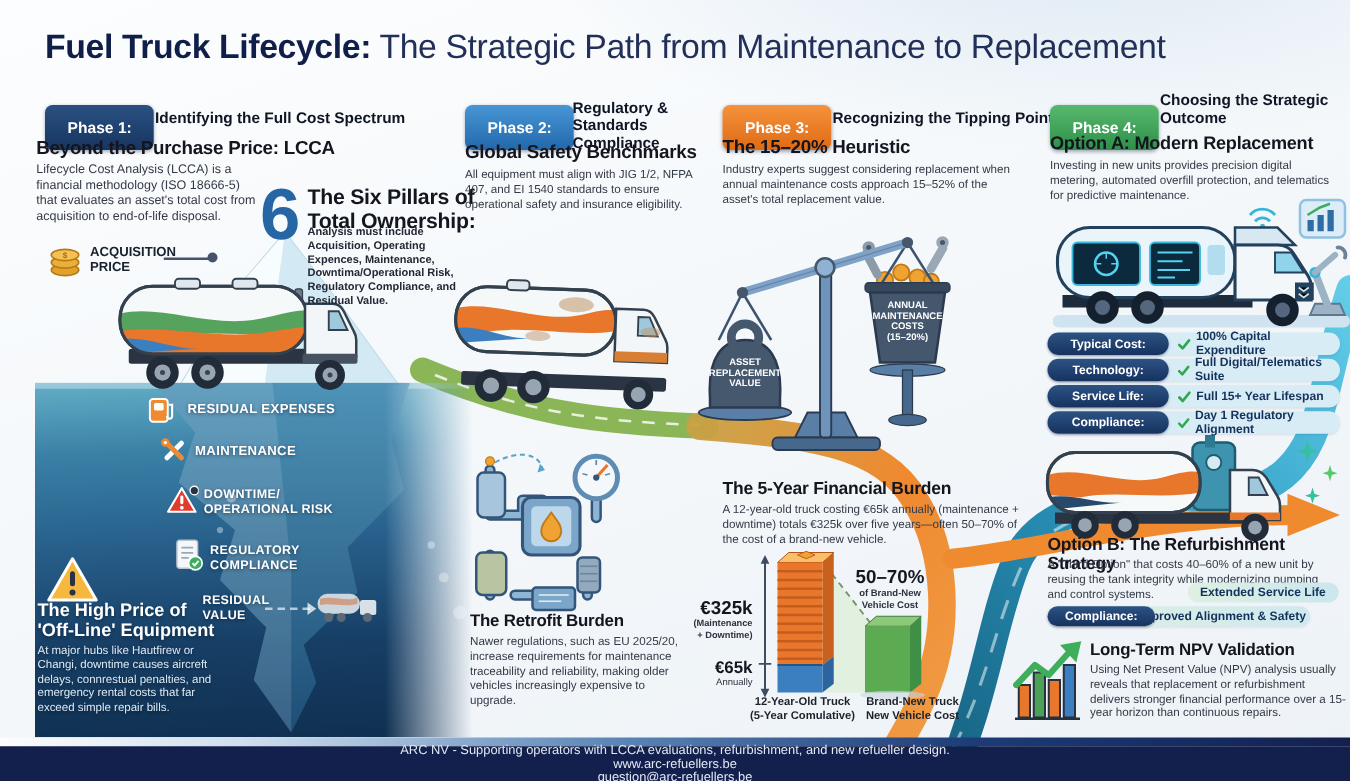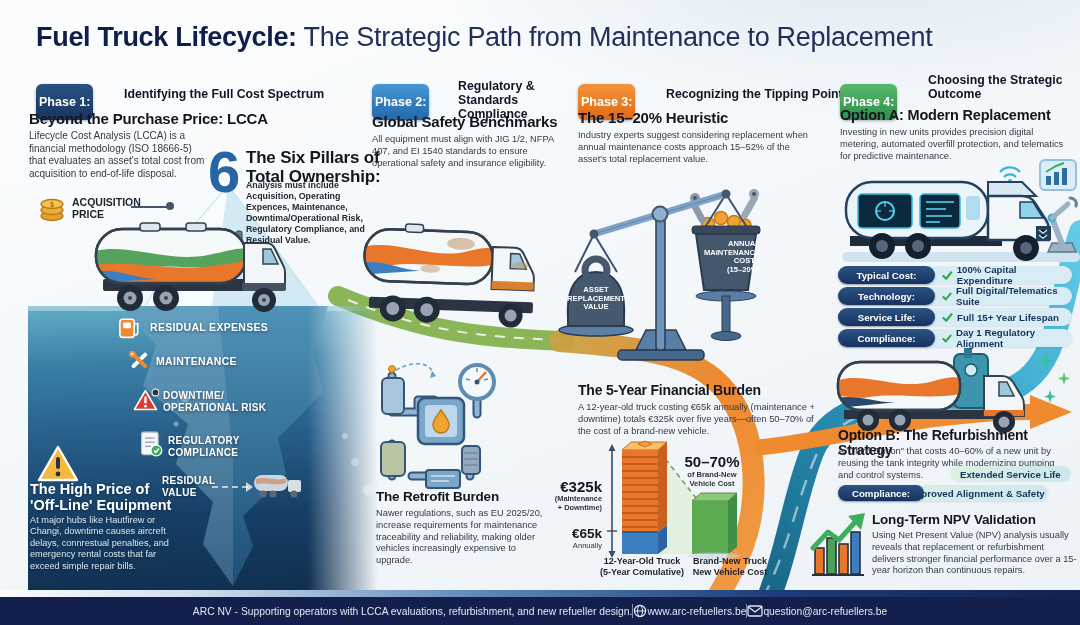--- a/index.html
+++ b/index.html
@@ -5,21 +5,21 @@
   html,body{margin:0;padding:0;background:#e9edf2;}
   .canvas{position:relative;width:1080px;height:625px;overflow:hidden;
     font-family:"Liberation Sans",sans-serif;color:#23293a;
     background:
       radial-gradient(90% 60% at 80% -8%, #dde9f3 0%, rgba(221,233,243,0) 45%),
       linear-gradient(160deg,#fcfdfe 0%,#f3f7fa 55%,#edf2f7 100%);}
   .abs{position:absolute;}
   .pre{white-space:pre-line;}
   .title{left:36px;top:22px;font-size:27px;letter-spacing:-.3px;color:#223059;}
   .title .strong{font-weight:800;color:#101f4a;}
-  .badge{display:inline-flex;align-items:center;justify-content:center;height:36px;padding:0 3px;
+  .badge{display:inline-flex;align-items:center;justify-content:center;height:36px;padding:0 18px;
     border-radius:6px;color:#fff;font-weight:700;font-size:12.5px;box-shadow:0 1px 3px rgba(10,30,60,.35);}
   .bh{font-weight:700;font-size:12.3px;color:#0f1524;line-height:1.12;}
   .h1{font-weight:700;color:#14151e;line-height:1.08;letter-spacing:-.2px;}
   .p{color:#333a47;line-height:1.27;font-size:9.3px;}
   .wl{color:#fff;font-weight:700;font-size:10px;letter-spacing:.3px;line-height:1.18;
     text-shadow:0 1px 3px rgba(3,22,40,.55);white-space:pre-line;}
   .water{left:28px;top:306px;width:350px;height:284px;z-index:2;
     background:linear-gradient(178deg,#63aec7 0%,#3a80a6 20%,#275f8a 45%,#173f66 72%,#0f2f4f 100%);
     -webkit-mask-image:linear-gradient(90deg,#000 80%,transparent 100%);
     mask-image:linear-gradient(90deg,#000 80%,transparent 100%);}
@@ -28,21 +28,21 @@
     gap:4px;padding-left:104px;font-size:9.7px;font-weight:700;color:#14335c;box-shadow:0 1px 2px rgba(30,60,90,.12);}
   .tval.green{background:linear-gradient(90deg,#dff0e0,#cfe9ef);}
   .tlbl{position:absolute;left:0;top:0;width:97px;height:18px;background:linear-gradient(#2c5384,#16325f);
     border-radius:9px;color:#fff;display:flex;align-items:center;justify-content:center;
     font-size:9.7px;font-weight:700;box-shadow:0 1px 2px rgba(10,30,60,.35);}
   .pill-soft{height:16px;display:inline-flex;align-items:center;padding:0 10px;border-radius:8px;
     background:linear-gradient(90deg,#def0e2,#cbe7ee);font-size:9.7px;font-weight:700;color:#14335c;}
   .footer{left:0;top:590px;width:1080px;height:35px;z-index:6;}
   .footer .strip{height:7px;background:linear-gradient(90deg,#fdfdfd 0%,#cfdeed 18%,#5d87b8 45%,#1d3c78 72%,#13204e 100%);}
   .footer .bar{height:28px;background:#131f4c;display:flex;align-items:center;justify-content:center;
-    color:#e2e9f4;font-size:10.3px;}
+    color:#e2e9f4;font-size:10.3px;flex-direction:column;}
   .fdiv{width:1px;height:14px;background:rgba(255,255,255,.5);}
   .z3{z-index:3}.z4{z-index:4}
 </style>
 </head>
 <body>
 
 <div class="canvas">
 
   <svg class="abs" style="left:0;top:0;z-index:1" width="1080" height="625" viewBox="0 0 1080 625" fill="none">
     <defs>
@@ -321,21 +321,21 @@
     <rect x="98" y="36" width="9" height="136" rx="3" fill="#6f94bb" stroke="#2b3a4f" stroke-width="1.5"></rect>
     <line x1="36" y1="56" x2="168" y2="16" stroke="#7fa3c8" stroke-width="7" stroke-linecap="round"></line>
     <line x1="36" y1="56" x2="168" y2="16" stroke="#44576d" stroke-width="1" opacity=".4"></line>
     <circle cx="36" cy="56" r="4.5" fill="#44576d"></circle>
       <circle cx="168" cy="16" r="4.5" fill="#44576d"></circle>
     <circle cx="102" cy="36" r="7.5" fill="#8fb2d4" stroke="#44576d" stroke-width="2"></circle>
   </svg>
   <div class="abs pre z4" style="left:562px;top:286px;width:68px;text-align:center;color:#fff;font-weight:700;font-size:7.6px;line-height:1.15">ASSET
 REPLACEMENT
 VALUE</div>
-  <div class="abs pre z4" style="left:692px;top:240px;width:68px;text-align:right;color:#fff;font-weight:700;font-size:7.6px;line-height:1.15">ANNUAL
+  <div class="abs pre z4" style="left:692px;top:240px;width:68px;text-align:center;color:#fff;font-weight:700;font-size:7.6px;line-height:1.15">ANNUAL
 MAINTENANCE
 COSTS
 (15–20%)</div>
 
   <div class="abs h1 z4" style="left:578px;top:383px;font-size:14px">The 5-Year Financial Burden</div>
   <div class="abs p z4" style="left:578px;top:402px;width:242px">A 12-year-old truck costing €65k annually (maintenance + downtime) totals €325k over five years—often 50–70% of the cost of a brand-new vehicle.</div>
 
   <svg class="abs z3" style="left:604px;top:443px" width="16" height="116" viewBox="0 0 16 116">
     <line x1="8" y1="6" x2="8" y2="110" stroke="#3e4c63" stroke-width="1.6"></line>
     <path d="M8,1 L4.5,8 H11.5 Z" fill="#3e4c63"></path>

